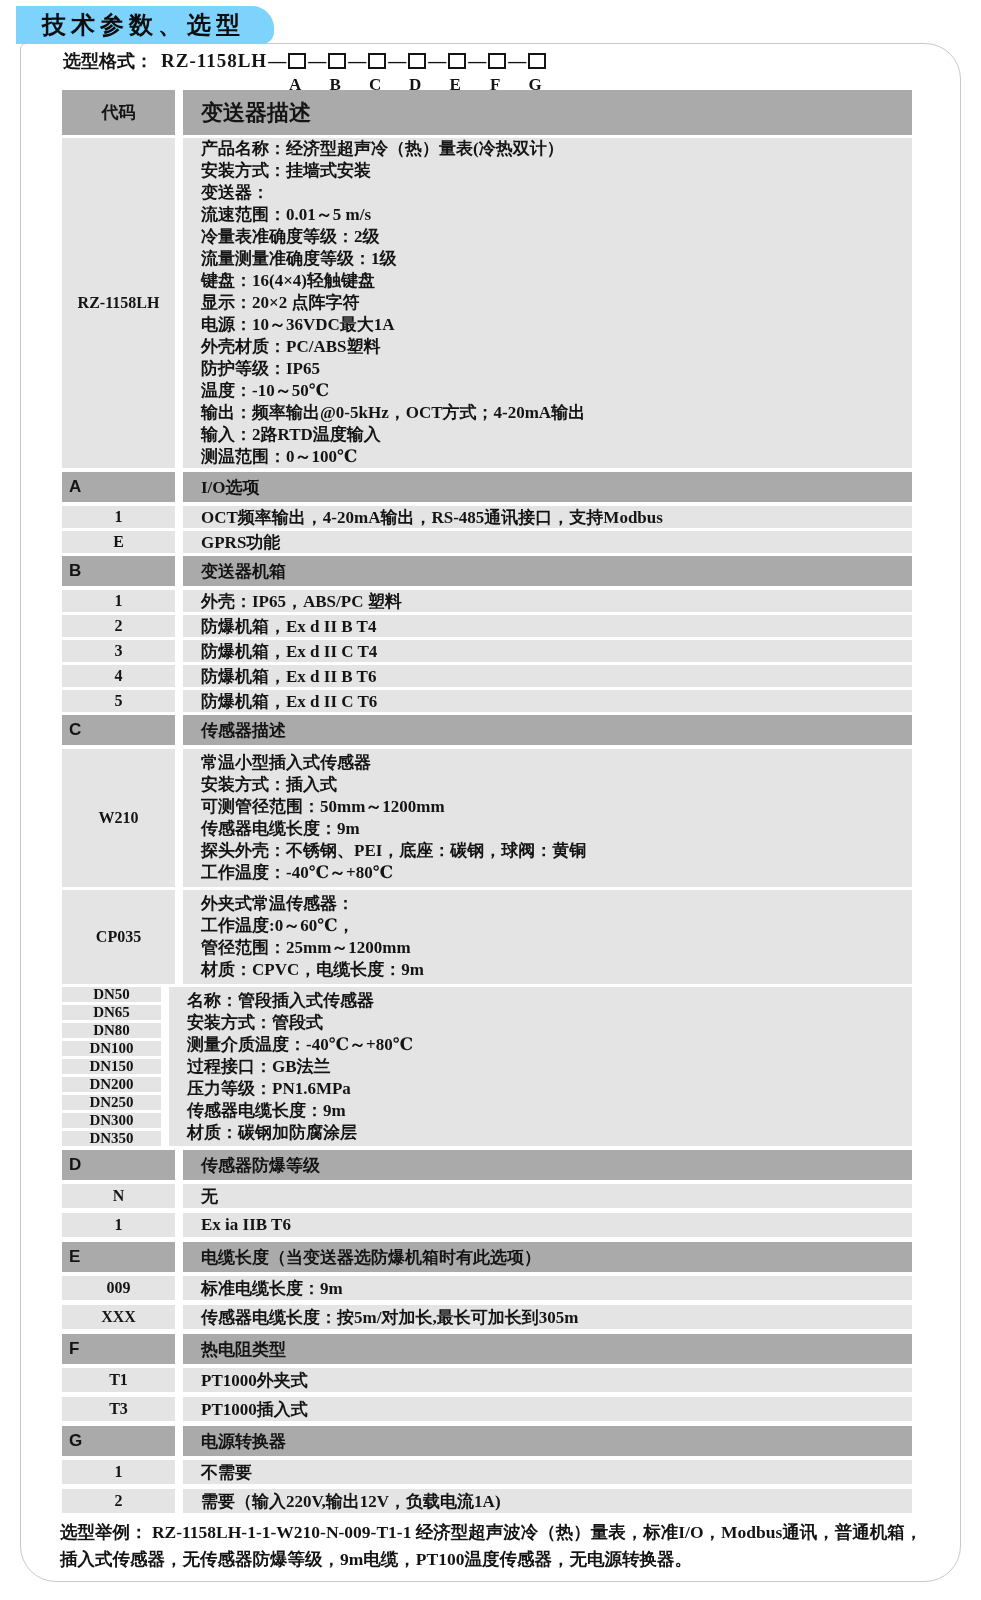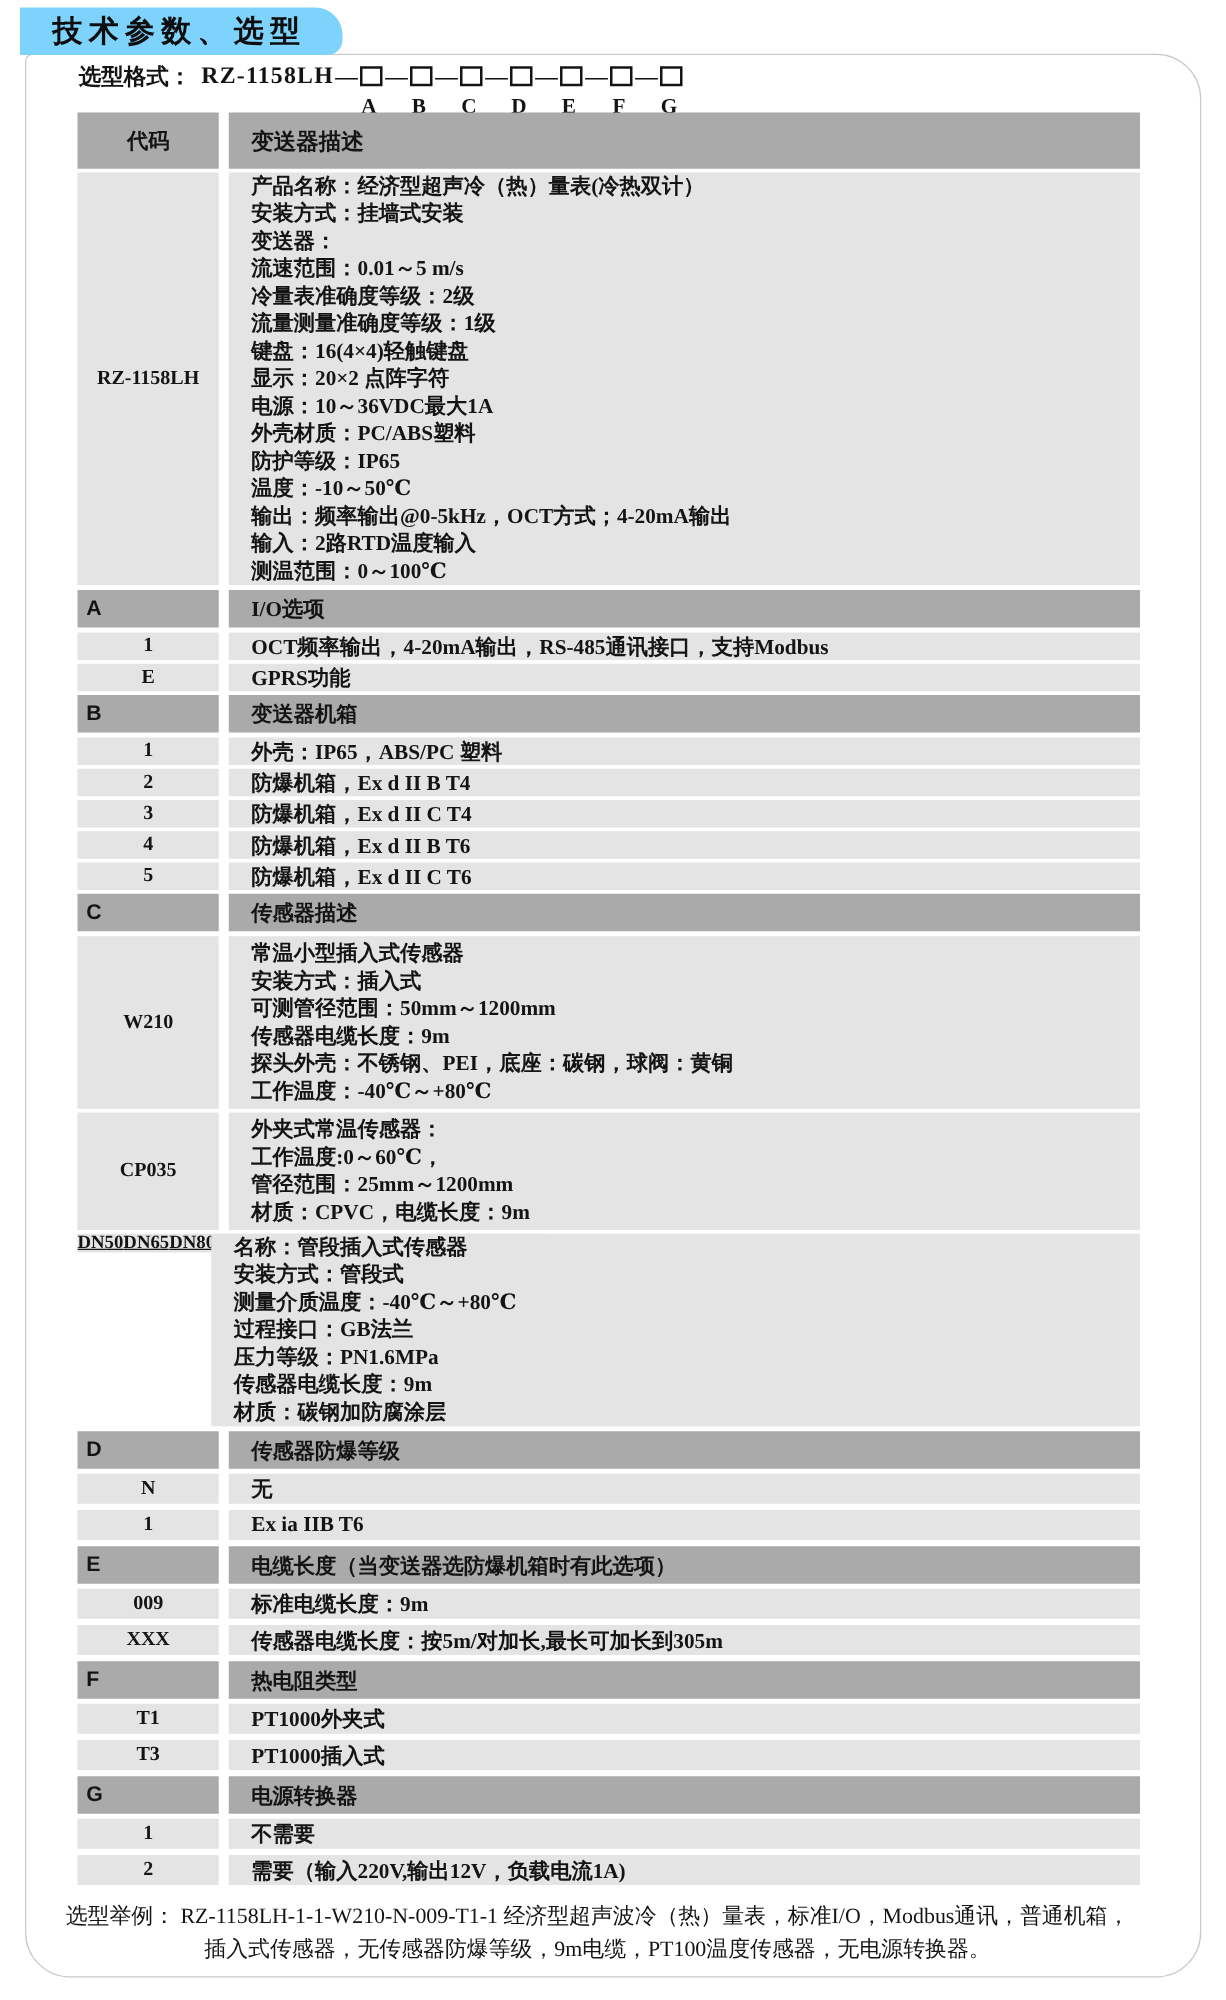--- a/index.html
+++ b/index.html
@@ -37,41 +37,41 @@
   
   .spec-table{position:absolute;left:62px;top:90px;width:850px;z-index:3;}
   .row{display:flex;margin-bottom:3px;font-weight:700;}
   .cell{box-sizing:border-box;}
   .code{width:113px;flex:none;display:flex;align-items:center;justify-content:center;font-size:16px;}
   .desc{flex:1;margin-left:8px;display:flex;flex-direction:column;justify-content:center;padding-left:18px;font-size:17px;}
   .cell-light{background:#e4e4e4;}
   .cell-dark{background:#aaaaaa;}
   .row-header{height:45px;}
   .row-header .code{font-size:17px;}
-  .row-header .desc{font-size:18px;}
+  .row-header .desc{font-size:22px;}
   .row-section{height:30px;margin-bottom:4px;}
   .row-section .code{
     justify-content:flex-start;padding-left:7px;
     font-family:"Liberation Sans","DejaVu Sans",sans-serif;font-size:17px;
   }
   .row-option-s{height:22px;}
   .row-option-m{height:24px;margin-bottom:5px;}
   .row-main{margin-bottom:4px;}
   .row-main .desc{padding-top:0;padding-bottom:0;}
   .row-multi .desc{padding-top:3px;padding-bottom:3px;}
   .line{line-height:22px;white-space:nowrap;}
   .row-group{margin-bottom:4px;}
-  .group-codes{width:99px;flex:none;display:flex;flex-direction:row;text-decoration:underline;}
+  .group-codes{width:99px;flex:none;display:flex;flex-direction:column;}
   .group-codes .mini{
     height:15px;margin-bottom:3px;background:#e4e4e4;
     display:flex;align-items:center;justify-content:center;font-size:15px;font-weight:700;
   }
   .group-codes .mini:last-child{margin-bottom:0;}
   
-  .example{position:absolute;left:44px;top:1519px;width:868px;z-index:3;font-weight:400;text-align:center;}
+  .example{position:absolute;left:60px;top:1519px;width:868px;z-index:3;font-weight:700;}
   .ex-line{font-size:17.5px;line-height:27px;white-space:nowrap;}
 </style>
 </head>
 <body>
 
 <div class="screen">
 
   <div class="page-card"></div>
 
   <div class="title-bar">

